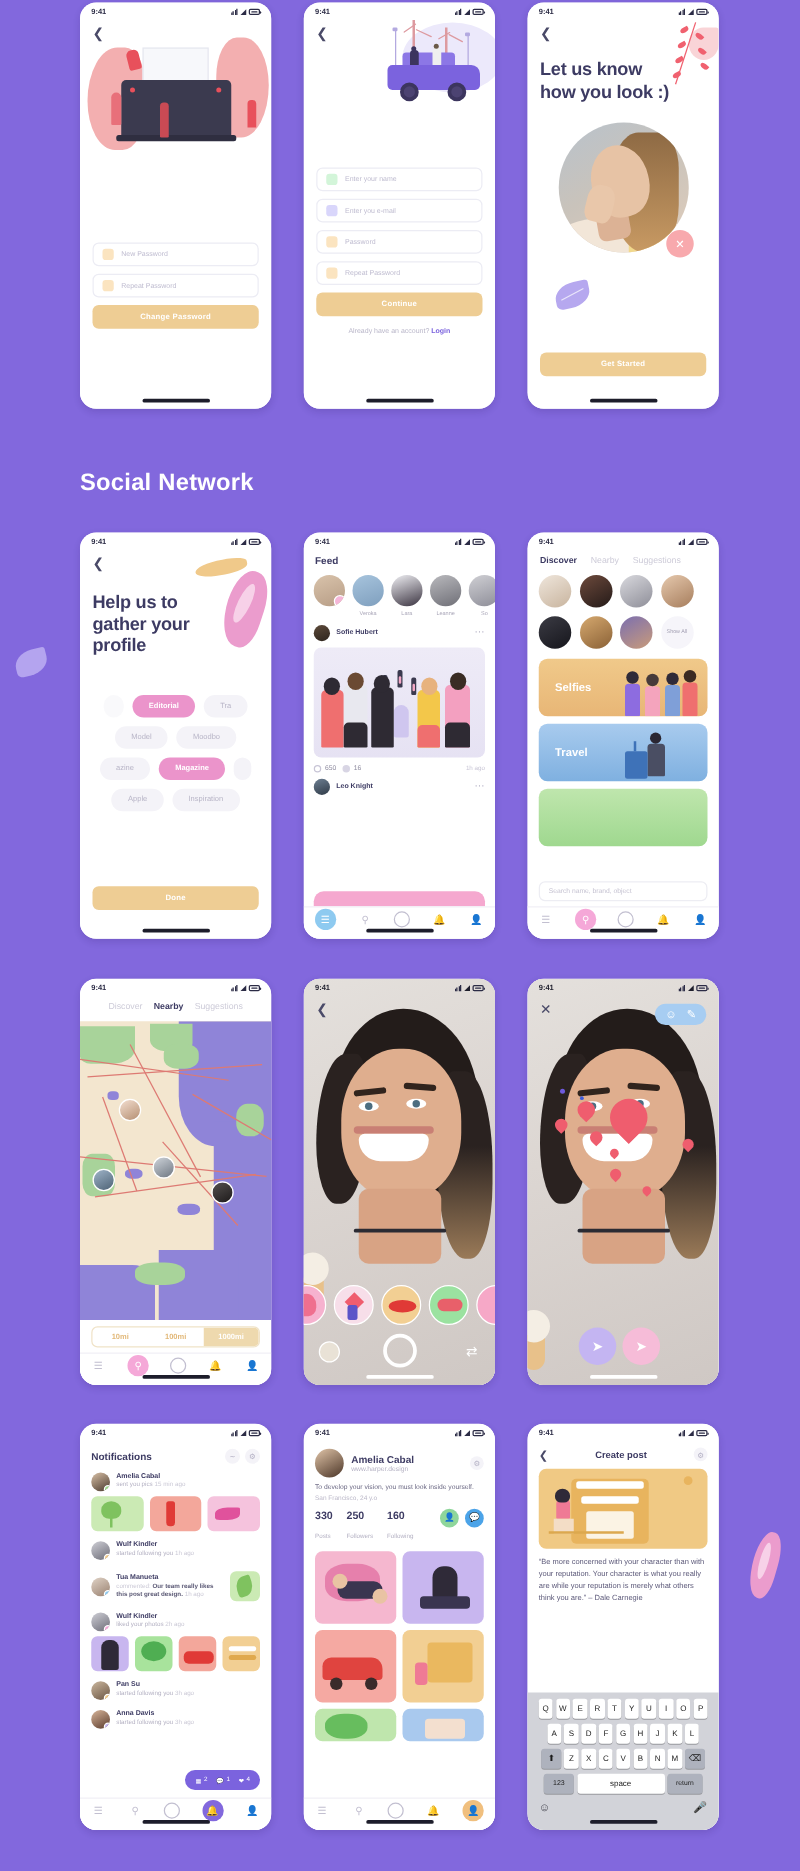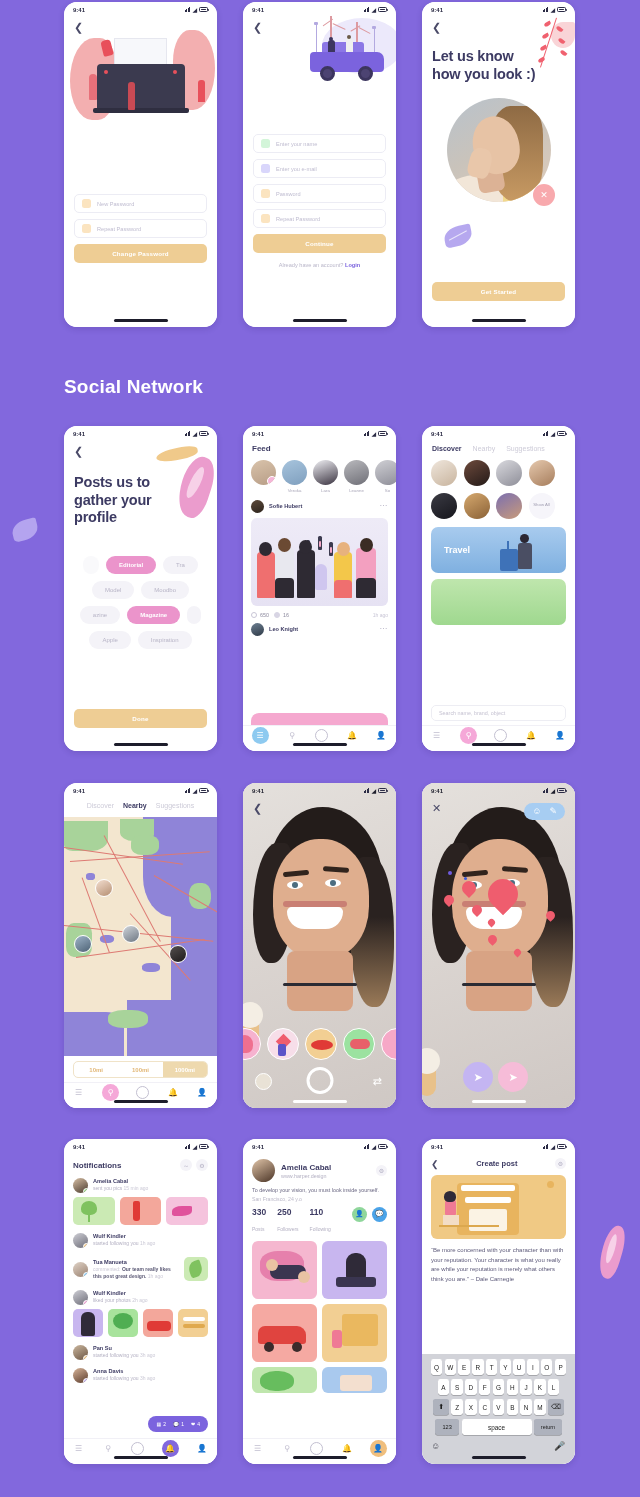--- a/index.html
+++ b/index.html
@@ -528,21 +528,21 @@
           <div class="sb-wifi">◢</div>
           <div class="sb-batt"></div>
         </div>
       </div>
       <div class="backbtn">❮</div>
       <div class="decor-gold"></div>
       <div class="decor-pink"></div>
 
       <div style="position:absolute;left:10px;right:10px;top:48px;">
         <h1 class="title">
-          <span>Posts us to</span><br>
+          <span>Help us to</span><br>
           <span>gather your</span><br>
           <span>profile</span>
         </h1>
       </div>
 
       <div class="tagwrap">
         <div class="tagrow">
           <div class="tag" style="opacity:.5;width:16px;padding:0;"></div>
           <div class="tag on">Editorial</div>
           <div class="tag">Tra</div>
@@ -698,20 +698,33 @@
         <div class="av" style="background:linear-gradient(150deg,#efe6dc,#c8b49e)"></div>
         <div class="av" style="background:linear-gradient(150deg,#6d4a3c,#241a18)"></div>
         <div class="av" style="background:linear-gradient(150deg,#d9d9de,#8e8e98)"></div>
         <div class="av" style="background:linear-gradient(150deg,#e6c9ae,#a67d5c)"></div>
         <div class="av" style="background:linear-gradient(150deg,#3b3b44,#16161c)"></div>
         <div class="av" style="background:linear-gradient(150deg,#d6a96f,#8a6136)"></div>
         <div class="av" style="background:linear-gradient(150deg,#7b6fb0,#c99b7a)"></div>
         <div class="showall">Show All</div>
       </div>
 
+      <div class="cat selfies">
+        <span>Selfies</span>
+        <div style="position:absolute;right:6px;bottom:0;width:62px;height:42px;">
+          <div style="position:absolute;left:2px;bottom:0;width:12px;height:26px;background:#8d6ce0;border-radius:3px 3px 1px 1px;"></div>
+          <div style="position:absolute;left:3px;bottom:26px;width:10px;height:10px;border-radius:50%;background:#2f2a38;"></div>
+          <div style="position:absolute;left:18px;bottom:0;width:12px;height:24px;background:#f4a4bd;border-radius:3px 3px 1px 1px;"></div>
+          <div style="position:absolute;left:19px;bottom:24px;width:10px;height:10px;border-radius:50%;background:#463a3a;"></div>
+          <div style="position:absolute;left:34px;bottom:0;width:12px;height:25px;background:#7f9fd8;border-radius:3px 3px 1px 1px;"></div>
+          <div style="position:absolute;left:35px;bottom:25px;width:10px;height:10px;border-radius:50%;background:#2f2a38;"></div>
+          <div style="position:absolute;left:48px;bottom:0;width:12px;height:27px;background:#ef6f6f;border-radius:3px 3px 1px 1px;"></div>
+          <div style="position:absolute;left:49px;bottom:27px;width:10px;height:10px;border-radius:50%;background:#3b2a22;"></div>
+        </div>
+      </div>
 
       <div class="cat travel">
         <span>Travel</span>
         <div style="position:absolute;right:14px;bottom:0;width:52px;height:44px;">
           <div style="position:absolute;left:18px;bottom:4px;width:14px;height:26px;background:#4a4e63;border-radius:3px 3px 1px 1px;"></div>
           <div style="position:absolute;left:20px;bottom:30px;width:9px;height:9px;border-radius:50%;background:#2b2733;"></div>
           <div style="position:absolute;left:0;bottom:2px;width:18px;height:22px;background:#3e72b8;border-radius:2px;"></div>
           <div style="position:absolute;left:7px;bottom:24px;width:2px;height:8px;background:#3e72b8;"></div>
         </div>
       </div>
@@ -1106,21 +1119,21 @@
       <div class="pstats">
         <div class="pstat">
           <b>330</b>
           <span>Posts</span>
         </div>
         <div class="pstat">
           <b>250</b>
           <span>Followers</span>
         </div>
         <div class="pstat">
-          <b>110</b>
+          <b>160</b>
           <span>Following</span>
         </div>
         <div class="pactions">
           <div class="pact" style="background:#8fd69b;">👤</div>
           <div class="pact" style="background:#4ba3e8;">💬</div>
         </div>
       </div>
 
       <div class="grid2">
         <div class="gcell" style="background:#f5b7cf;">

